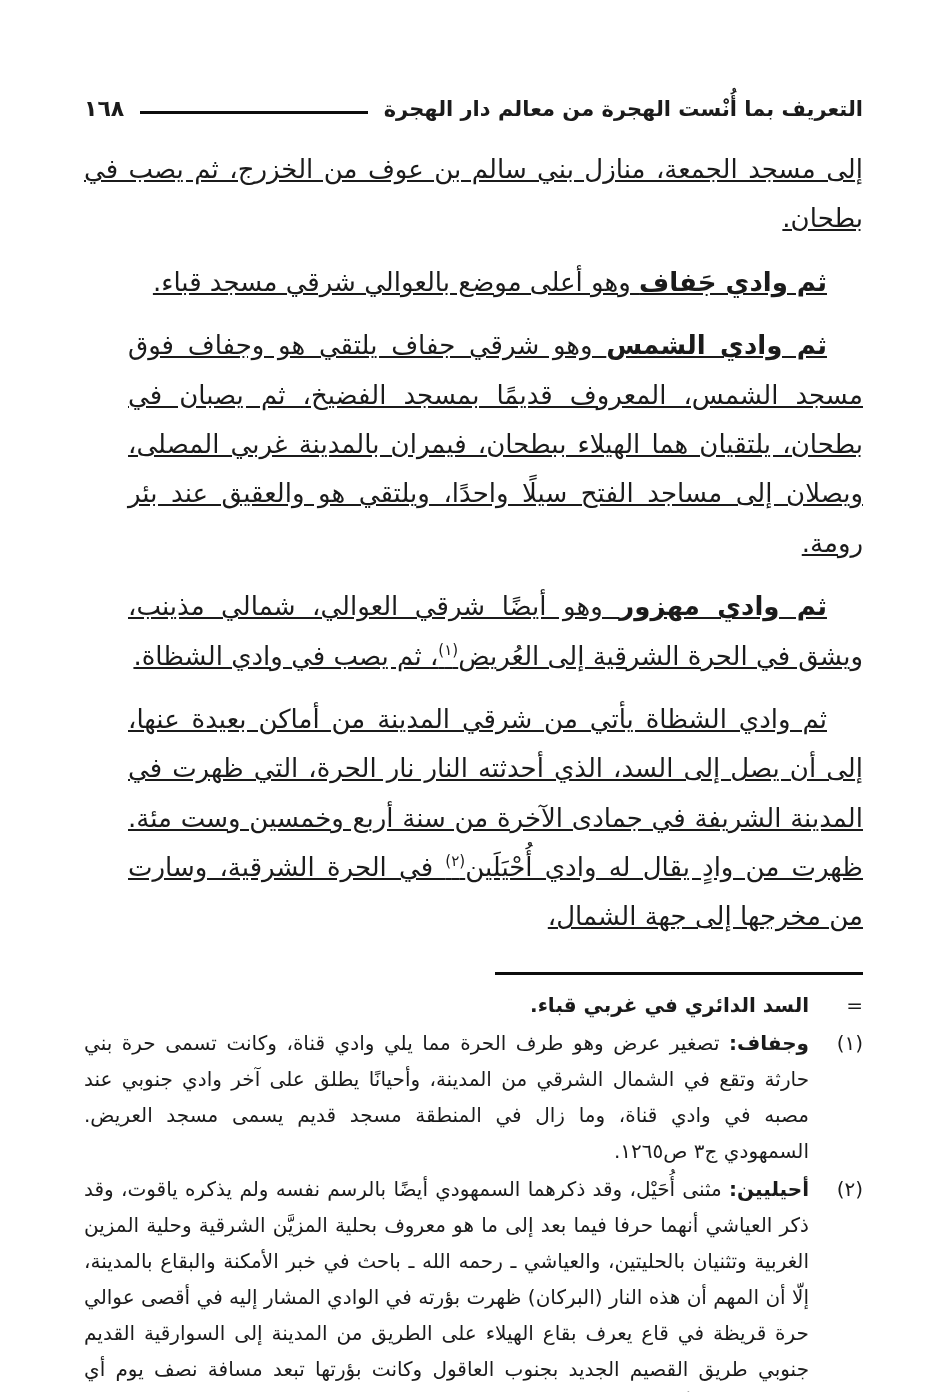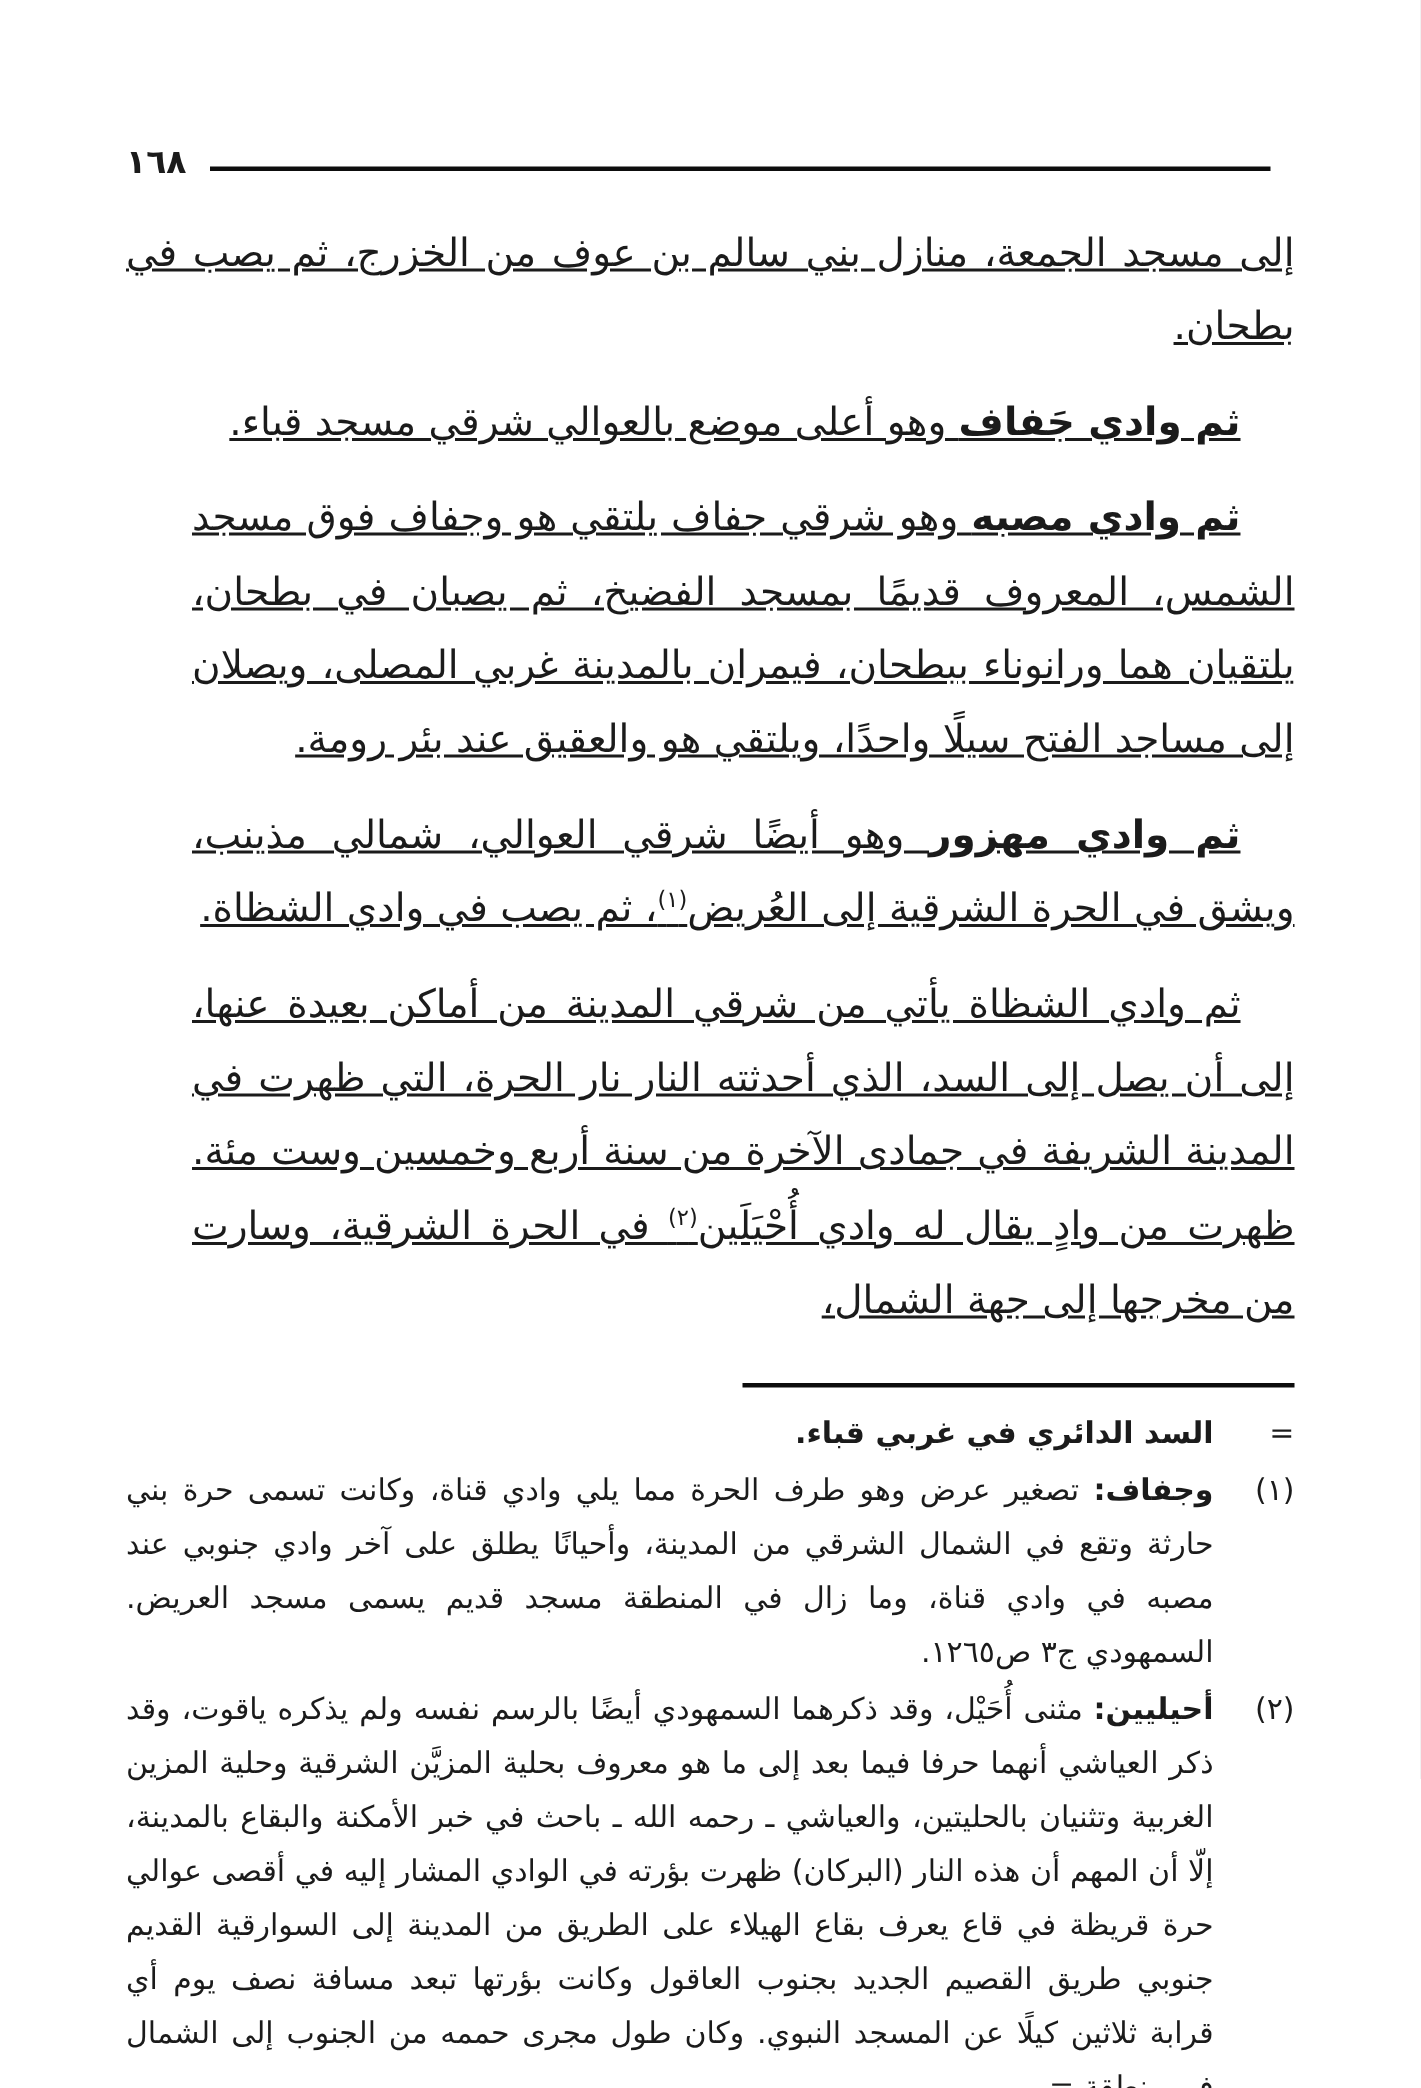--- a/index.html
+++ b/index.html
@@ -53,28 +53,29 @@
   .fn-marker { flex:0 0 54px; }
   .fn-text { flex:1 1 auto; }
   .fn-text b { font-weight:bold; }
 </style>
 </head>
 <body>
 
 <div class="page">
 
   <header class="header">
+    <span class="header-title">التعريف بما أُنْست الهجرة من معالم دار الهجرة</span>
     <span class="header-rule"></span>
     <span class="page-number">١٦٨</span>
   </header>
 
   <main class="body-text" id="paragraphs">
       <p class="para"><span>إلى مسجد الجمعة، منازل بني سالم بن عوف من الخزرج، ثم يصب في بطحان.</span></p>
       <p class="para indent"><b>ثم وادي جَفاف</b><span> وهو أعلى موضع بالعوالي شرقي مسجد قباء.</span></p>
-      <p class="para indent"><b>ثم وادي مصبه</b><span> وهو شرقي جفاف يلتقي هو وجفاف فوق مسجد الشمس، المعروف قديمًا بمسجد الفضيخ، ثم يصبان في بطحان، يلتقيان هما ورانوناء ببطحان، فيمران بالمدينة غربي المصلى، ويصلان إلى مساجد الفتح سيلًا واحدًا، ويلتقي هو والعقيق عند بئر رومة.</span></p>
+      <p class="para indent"><b>ثم وادي الشمس</b><span> وهو شرقي جفاف يلتقي هو وجفاف فوق مسجد الشمس، المعروف قديمًا بمسجد الفضيخ، ثم يصبان في بطحان، يلتقيان هما الهيلاء ببطحان، فيمران بالمدينة غربي المصلى، ويصلان إلى مساجد الفتح سيلًا واحدًا، ويلتقي هو والعقيق عند بئر رومة.</span></p>
       <p class="para indent"><b>ثم وادي مهزور</b><span> وهو أيضًا شرقي العوالي، شمالي مذينب، ويشق في الحرة الشرقية إلى العُريض</span><sup class="fnref">(١)</sup><span>، ثم يصب في وادي الشظاة.</span></p>
       <p class="para indent"><span>ثم وادي الشظاة يأتي من شرقي المدينة من أماكن بعيدة عنها، إلى أن يصل إلى السد، الذي أحدثته النار نار الحرة، التي ظهرت في المدينة الشريفة في جمادى الآخرة من سنة أربع وخمسين وست مئة. ظهرت من وادٍ يقال له وادي أُحْيَلَين</span><sup class="fnref">(٢)</sup><span> في الحرة الشرقية، وسارت من مخرجها إلى جهة الشمال،</span></p>
     </main>
 
   <footer class="footnotes">
     <div class="fn-rule"></div>
     <div id="footnote-list">
         <div class="fn-item">
           <span class="fn-marker">=</span>
           <div class="fn-text"><b>السد الدائري في غربي قباء.</b></div>

